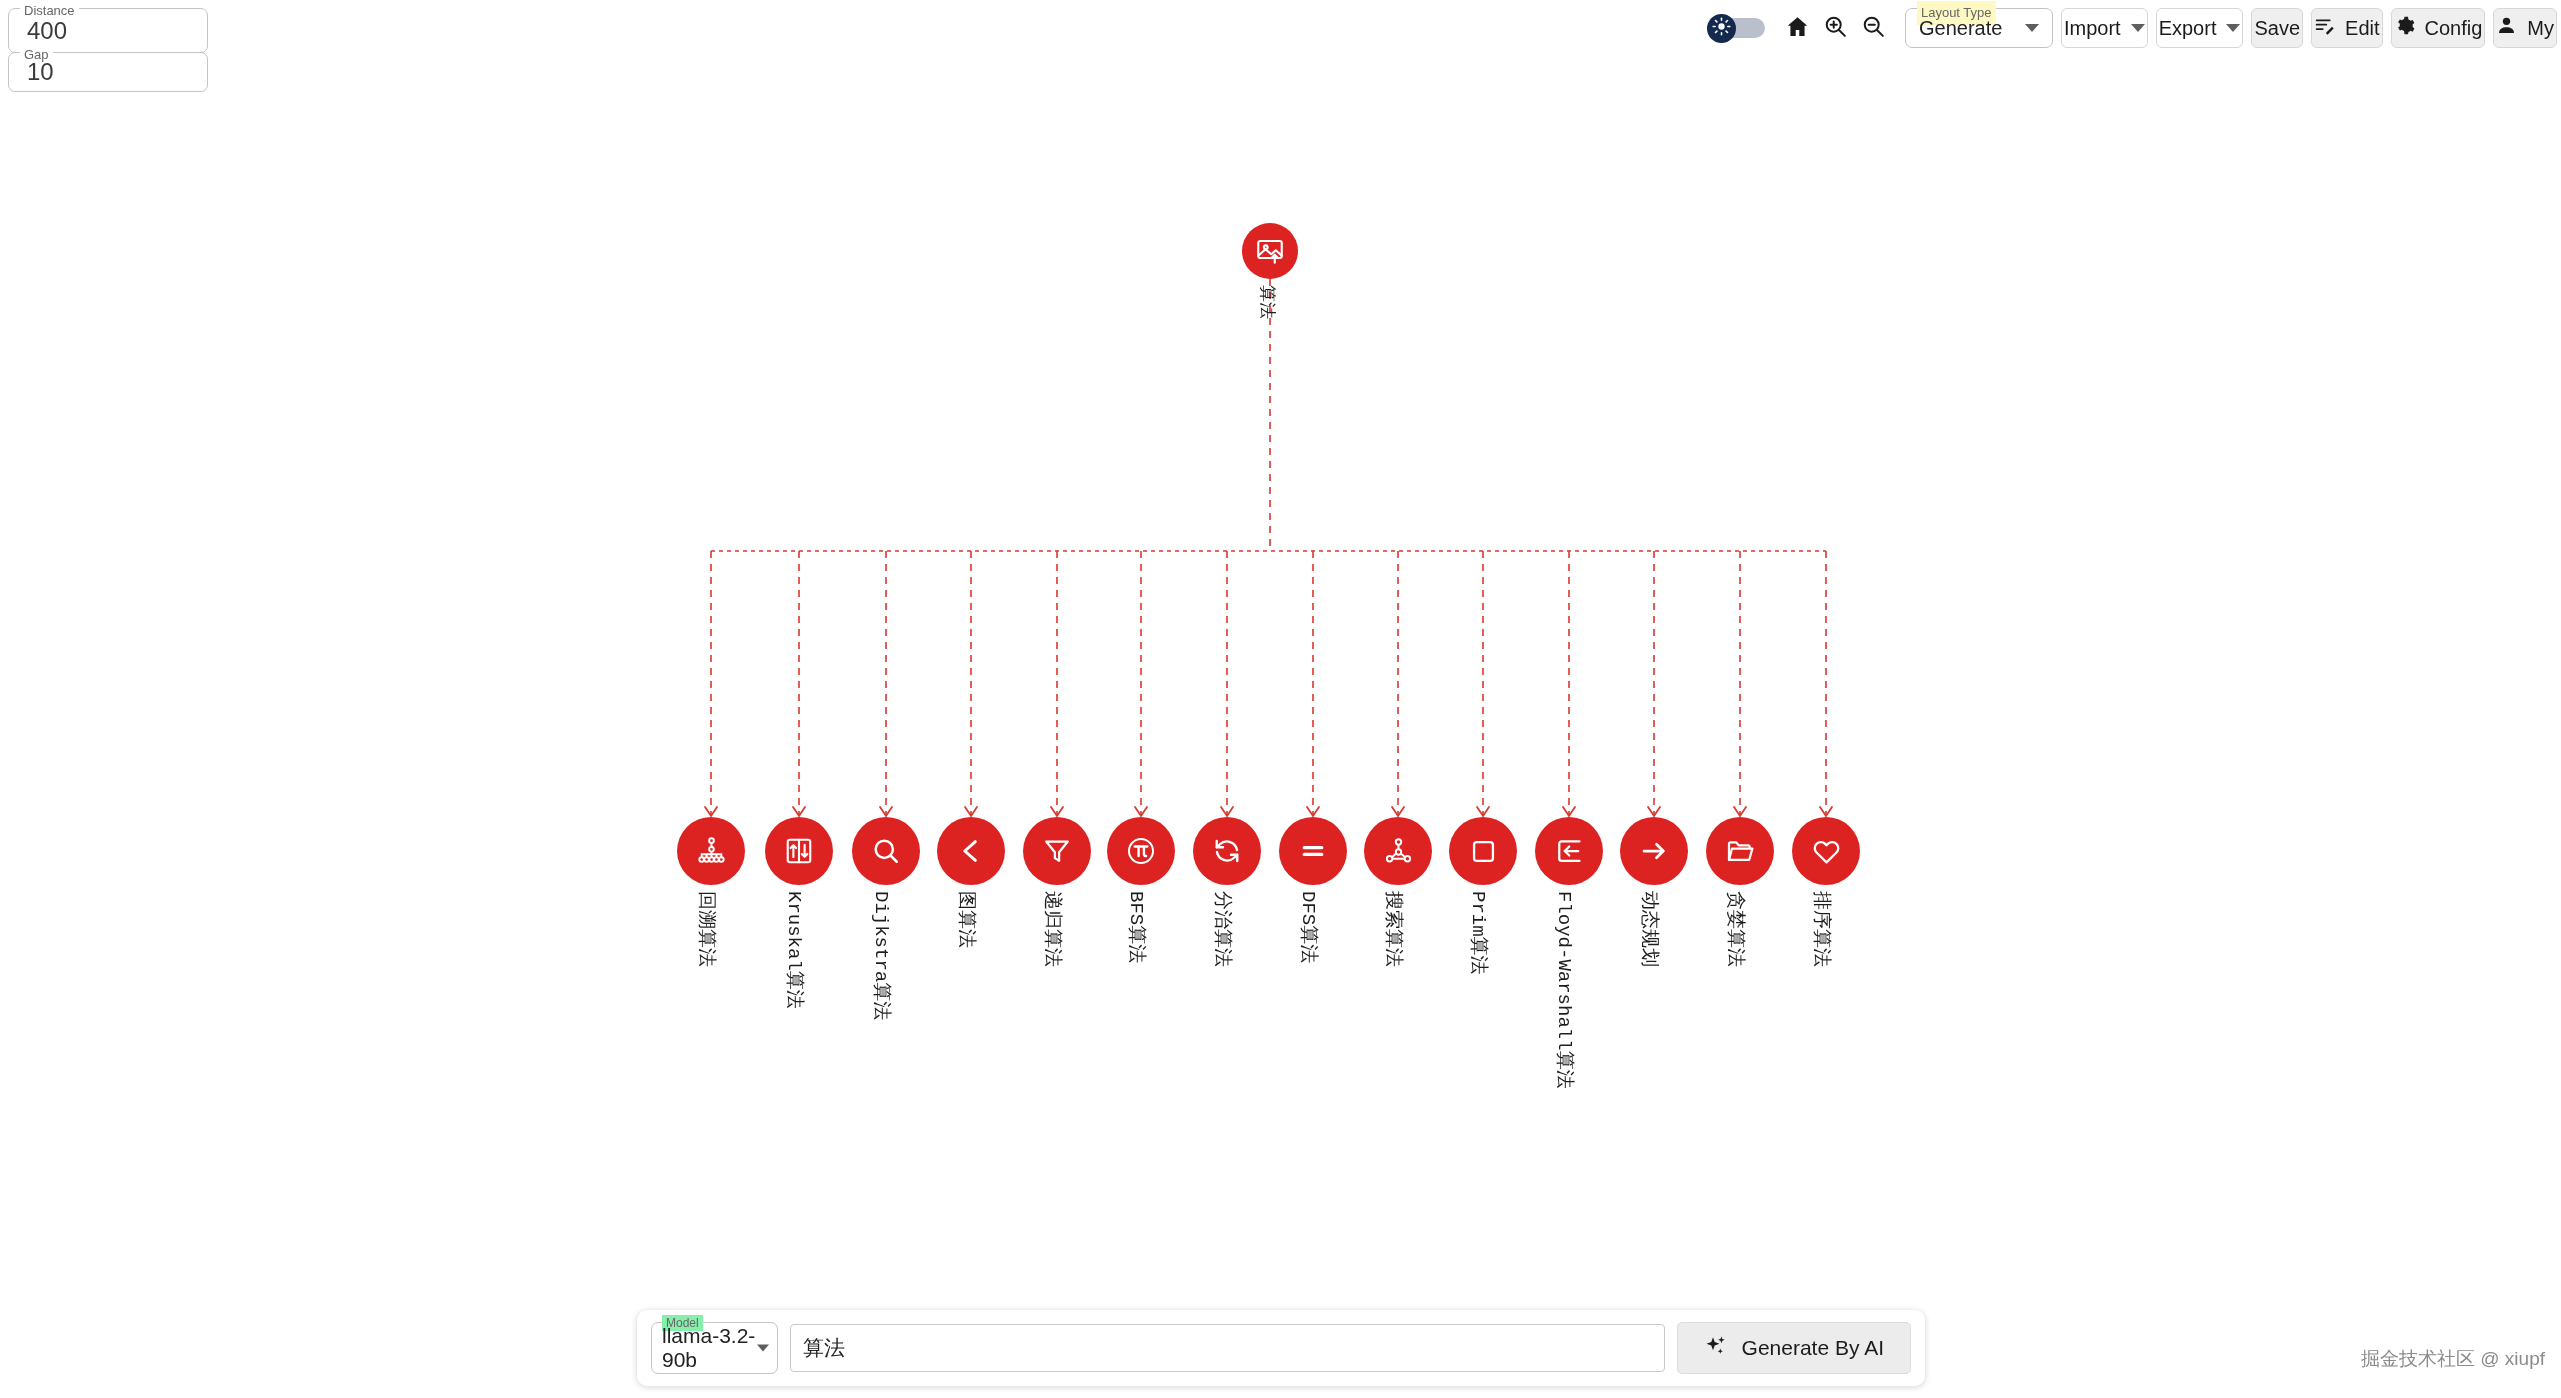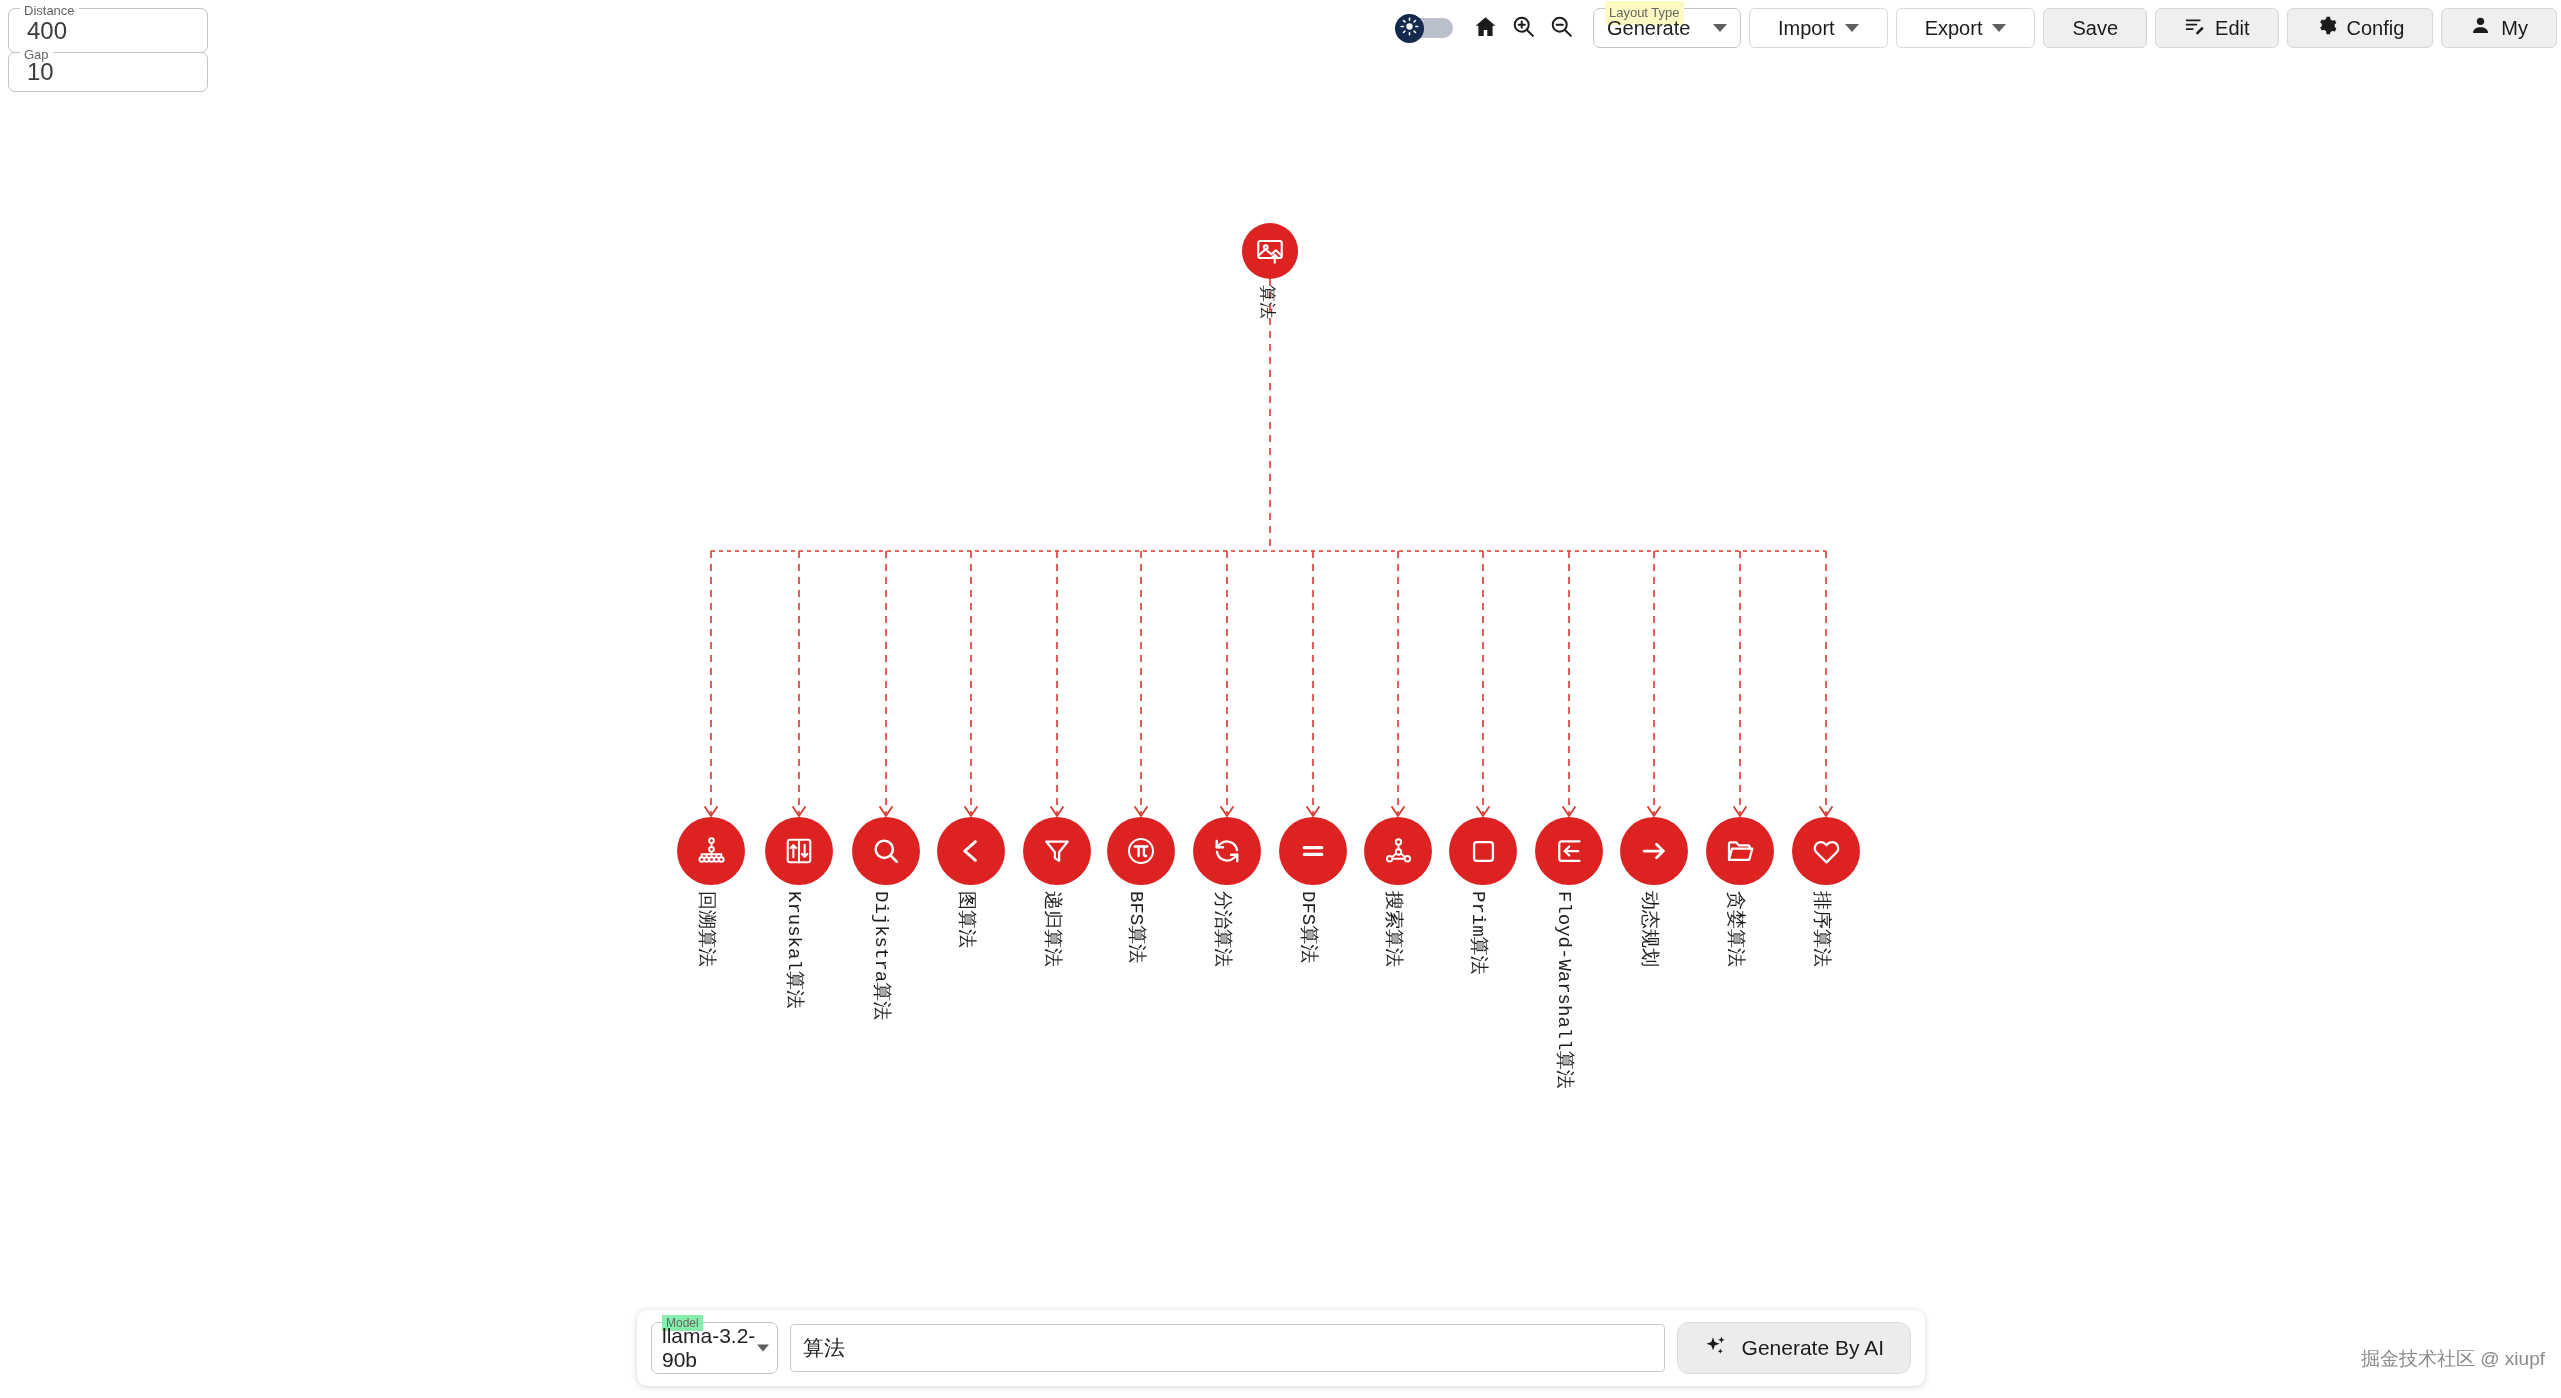--- a/index.html
+++ b/index.html
@@ -101,21 +101,21 @@
     width: 0; height: 0;
     border-left: 7px solid transparent;
     border-right: 7px solid transparent;
     border-top: 8px solid #5f5f5f;
   }
 
   .tb-btn {
     height: 40px;
     display: flex; align-items: center; justify-content: center;
     gap: 10px;
-    padding: 0 28px;
+    padding: 0 2px;
     margin-left: 8px;
     border: 1px solid #d7d7d7;
     border-radius: 6px;
     font-size: 20px;
     color: #1b1b1b;
     cursor: pointer;
     white-space: nowrap;
   }
   .tb-btn.plain { background: #fff; }
   .tb-btn.grey  { background: #efefef; }
@@ -188,21 +188,21 @@
     font-family: "Liberation Sans", sans-serif;
     outline: none;
   }
   #generate-btn {
     flex: none;
     height: 52px;
     display: flex; align-items: center; justify-content: center; gap: 14px;
     padding: 12px 26px;
     background: #ececec;
     border: 1px solid #dcdcdc;
-    border-radius: 12px;
+    border-radius: 5px;
     font-size: 21px;
     color: #1b1b1b;
     cursor: pointer;
     white-space: nowrap;
   }
 
   #watermark {
     position: absolute;
     right: 16px; bottom: 26px;
     font-size: 19px;

